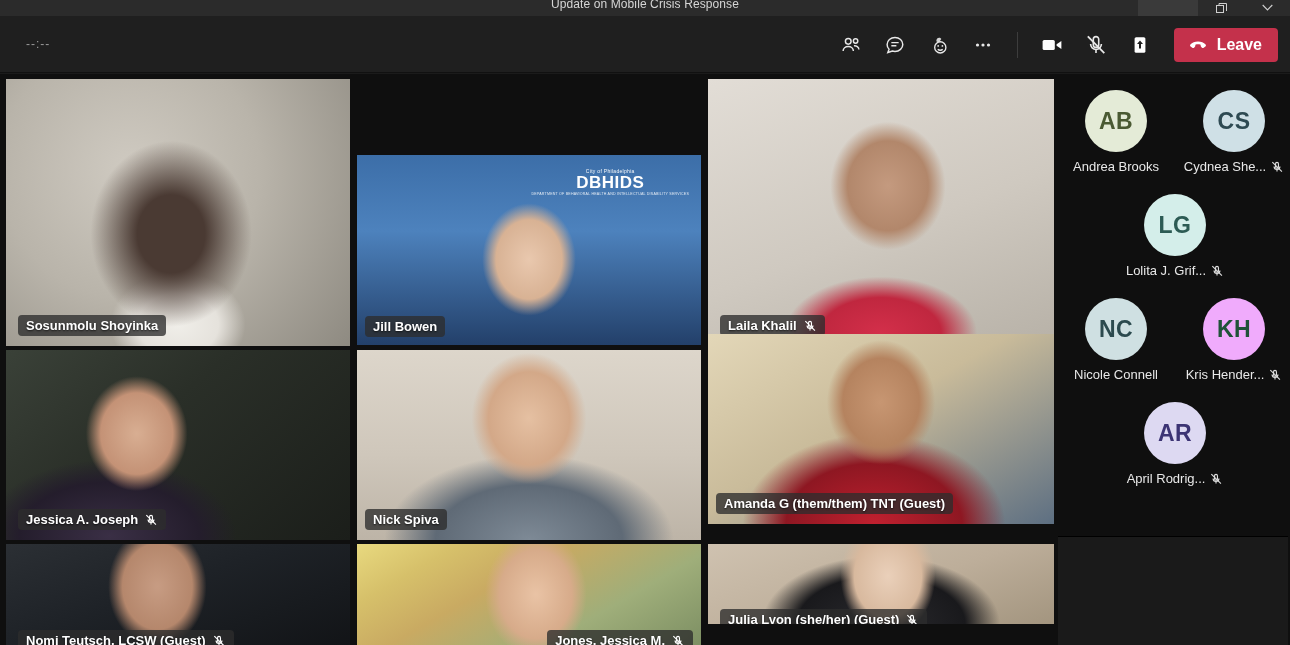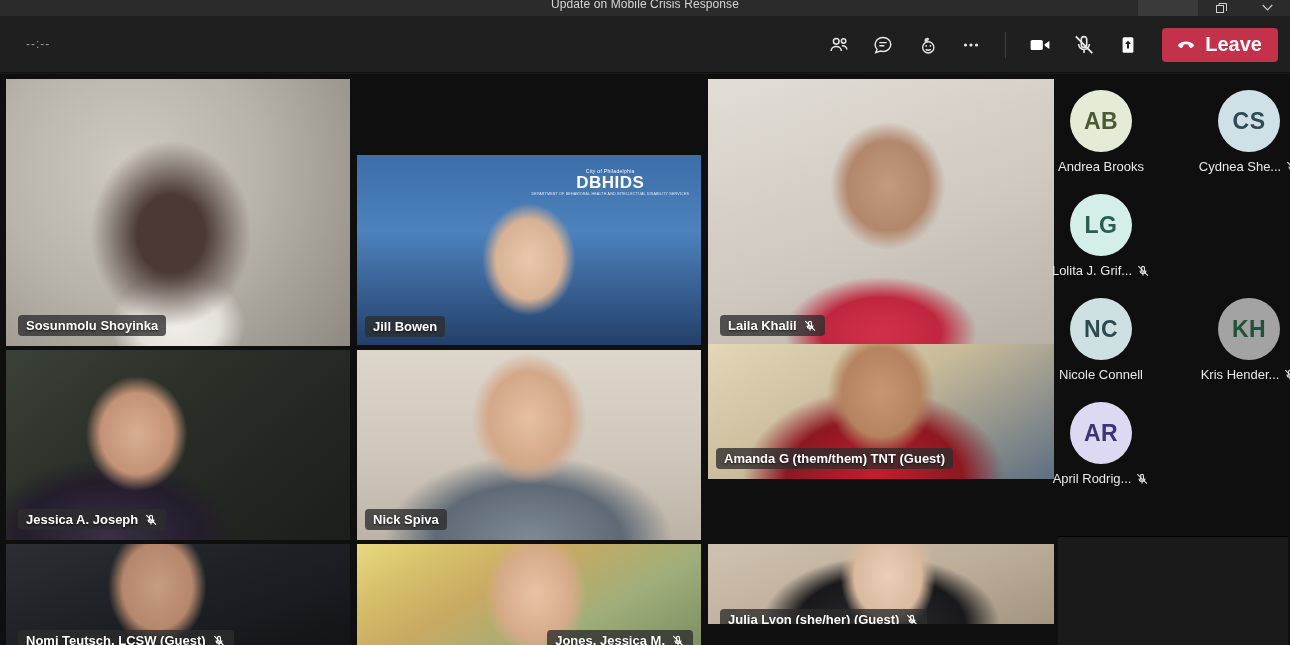--- a/index.html
+++ b/index.html
@@ -25,42 +25,42 @@
   .timer { position:absolute; left:26px; top:50%; transform:translateY(-50%);
     color:#9a9a9a; font-size:12px; letter-spacing:1px; }
   .tools { position:absolute; right:12px; top:0; height:57px; display:flex;
     align-items:center; gap:4px; }
   .tool { width:40px; height:38px; border-radius:4px; display:flex; align-items:center;
     justify-content:center; color:#e8e8e8; cursor:pointer; }
   .tool svg { display:block; }
   .divider { width:1px; height:26px; background:#3d3d3d; margin:0 10px; }
   .leave-btn { margin-left:10px; height:34px; padding:0 16px 0 13px; background:#c4314b;
     border-radius:4px; display:flex; align-items:center; gap:8px; cursor:pointer; }
-  .leave-label { color:#fff; font-size:20px; font-weight:600; }
+  .leave-label { color:#fff; font-size:16px; font-weight:600; }
 
   
   .stage { position:absolute; left:0; top:74px; width:1290px; height:571px;
     background:#0f0f0f; }
 
   .tile { position:absolute; overflow:hidden; background:#222; }
   .tile .vid { position:absolute; inset:0; }
   .tile.active { outline:3px solid #8a8aea; outline-offset:-3px; z-index:3; }
 
   .namebar { position:absolute; left:12px; bottom:10px; max-width:92%;
     background:rgba(45,45,45,.78); border-radius:4px; padding:3px 8px;
     display:flex; align-items:center; gap:6px; }
   .namebar .nm { color:#fff; font-size:13px; font-weight:600; white-space:nowrap;
     text-shadow:0 1px 2px rgba(0,0,0,.7); }
   .mic-off { flex:0 0 auto; width:14px; height:14px; display:block; }
 
   
   .roster { position:absolute; left:1060px; top:74px; width:230px; height:450px;
     background:#0f0f0f; }
   .av-grid { position:relative; width:230px; padding-top:16px; }
-  .av-row { display:flex; justify-content:space-between; gap:36px; margin-bottom:20px; }
+  .av-row { display:flex; justify-content:center; gap:36px; margin-bottom:20px; }
   .av-cell { width:82px; display:flex; flex-direction:column; align-items:center; }
   .avatar { width:62px; height:62px; border-radius:50%; display:flex; align-items:center;
     justify-content:center; font-size:23px; font-weight:600; letter-spacing:.5px; }
   .av-label { margin-top:7px; display:flex; align-items:center; gap:4px;
     white-space:nowrap; }
   .av-label span { color:#e8e8e8; font-size:13px; }
 
   .selfview { position:absolute; left:1058px; top:536px; width:230px; height:109px;
     overflow:hidden; background:#1a1a1a; border-top:1px solid #000; }
 
@@ -252,21 +252,21 @@
       </div>
     </div>
 
     <div class="tile" style="left:357px;top:276px;width:344px;height:190px;">
       <div class="vid g5"></div>
       <div class="namebar" style="left:8px;">
         <span class="nm">Nick Spiva</span>
       </div>
     </div>
 
-    <div class="tile" style="left:708px;top:270px;width:346px;height:135px;">
+    <div class="tile" style="left:708px;top:260px;width:346px;height:190px;">
       <div class="vid g6"></div>
       <div class="namebar" style="left:8px;">
         <span class="nm">Amanda G (them/them) TNT (Guest)</span>
       </div>
     </div>
 
     <div class="tile" style="left:6px;top:470px;width:344px;height:101px;">
       <div class="vid g7"></div>
       <div class="namebar" style="bottom:-6px;">
         <span class="nm">Nomi Teutsch, LCSW (Guest)</span>
@@ -346,21 +346,21 @@
       </div>
 
       <div class="av-row">
         <div class="av-cell">
           <div class="avatar" style="background:#cfe0e2;color:#2c4a4e;">NC</div>
           <div class="av-label">
             <span>Nicole Connell</span>
           </div>
         </div>
         <div class="av-cell">
-          <div class="avatar" style="background:#a3a3a3;color:#1f5238;">KH</div>
+          <div class="avatar" style="background:#f0abfc;color:#1f5238;">KH</div>
           <div class="av-label">
             <span>Kris Hender...</span>
             <svg class="mic-off" viewBox="0 0 24 24" fill="none" stroke="#ddd" stroke-width="2">
               <path d="M12 4.2c-1.4 0-2.5 1.1-2.5 2.5v5c0 1.4 1.1 2.5 2.5 2.5s2.5-1.1 2.5-2.5v-5C14.5 5.3 13.4 4.2 12 4.2z"></path>
               <path d="M7 11.2c0 2.8 2.2 5 5 5s5-2.2 5-5"></path>
                 <path d="M12 16.2v3.3"></path>
                 <path d="M4 3.6 L20.4 20"></path>
             </svg>
           </div>
         </div>

